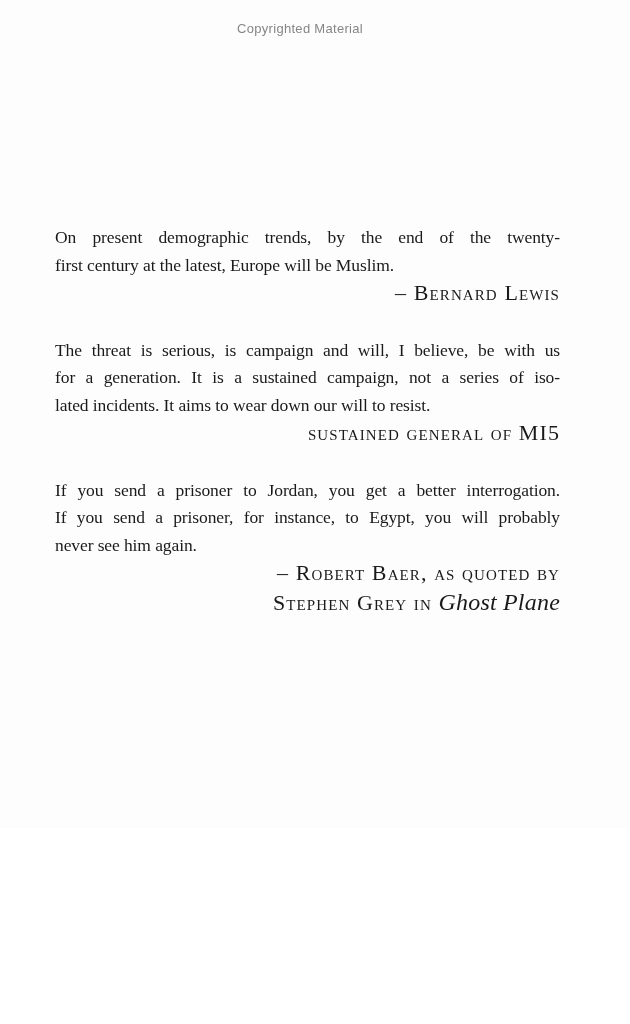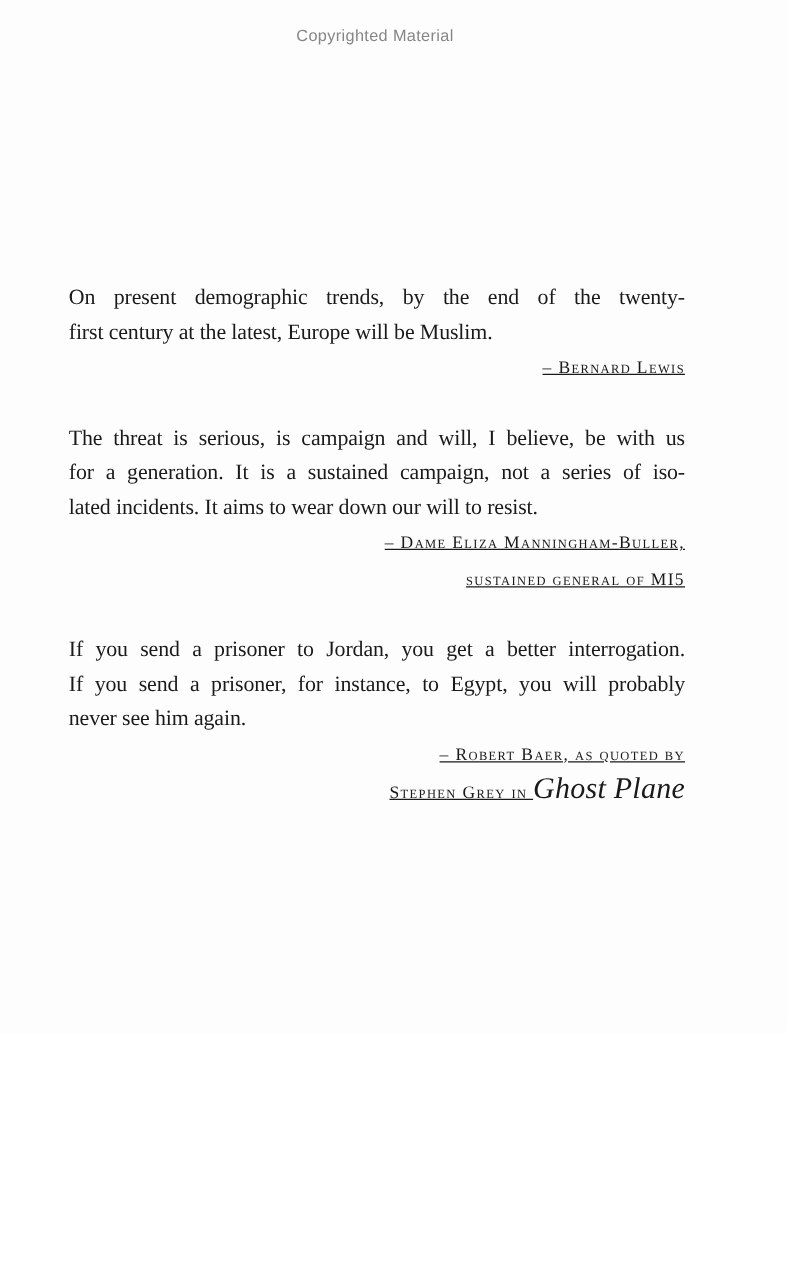--- a/index.html
+++ b/index.html
@@ -29,21 +29,21 @@
   .watermark-bottom { top: 989px; }
 
   .content {
     position: absolute;
     left: 55px;
     top: 224px;
     width: 505px;
   }
 
   .quote {
-    margin: 0 12px 28px 0;
+    margin: 0 0 28px 0;
     font-size: 17.5px;
     line-height: 27.5px;
     letter-spacing: -0.1px;
   }
   .quote:last-child { margin-bottom: 0; }
 
   .quote-line {
     text-align: justify;
     text-align-last: justify;
   }
@@ -51,23 +51,22 @@
     text-align: left;
     text-align-last: left;
   }
 
   .attribution {
     text-align: right;
     line-height: 27.5px;
   }
   .sc {
     font-variant: small-caps;
-    font-size: 14px;
+    font-size: 22px;
     letter-spacing: 1.1px;
-    text-decoration: underline;
   }
   .italic-title {
     font-style: italic;
     font-size: 24px;
     letter-spacing: 0.2px;
   }
 </style>
 </head>
 <body>
 
@@ -83,23 +82,20 @@
       <div class="attribution">
         <span class="sc">– Bernard Lewis</span>
       </div>
     </div>
 
     <div class="quote">
       <div class="quote-line">The threat is serious, is campaign and will, I believe, be with us</div>
       <div class="quote-line">for a generation. It is a sustained campaign, not a series of iso-</div>
       <div class="quote-line last">lated incidents. It aims to wear down our will to resist.</div>
       <div class="attribution">
-        <span class="sc">– Dame Eliza Manningham-Buller,</span>
-      </div>
-      <div class="attribution">
         <span class="sc">sustained general of MI5</span>
       </div>
     </div>
 
     <div class="quote">
       <div class="quote-line">If you send a prisoner to Jordan, you get a better interrogation.</div>
       <div class="quote-line">If you send a prisoner, for instance, to Egypt, you will probably</div>
       <div class="quote-line last">never see him again.</div>
       <div class="attribution">
         <span class="sc">– Robert Baer, as quoted by</span>

